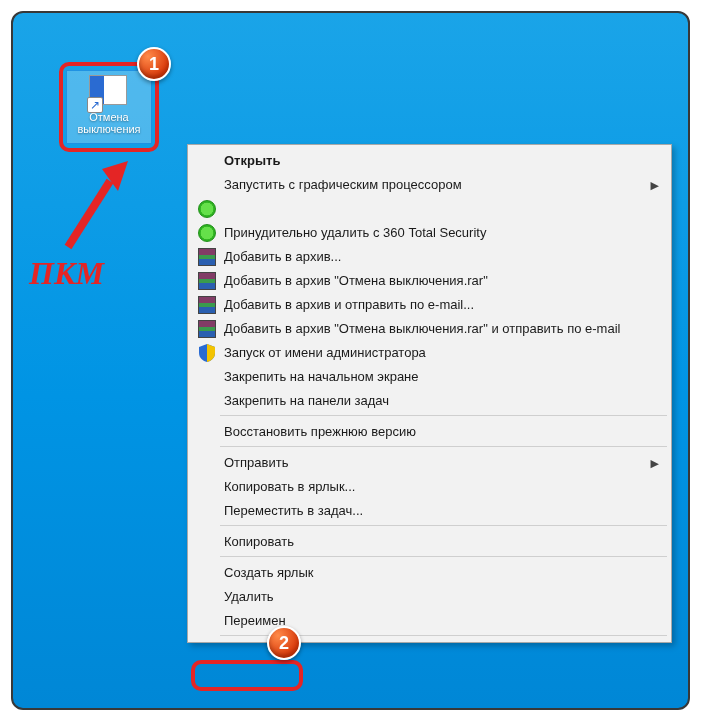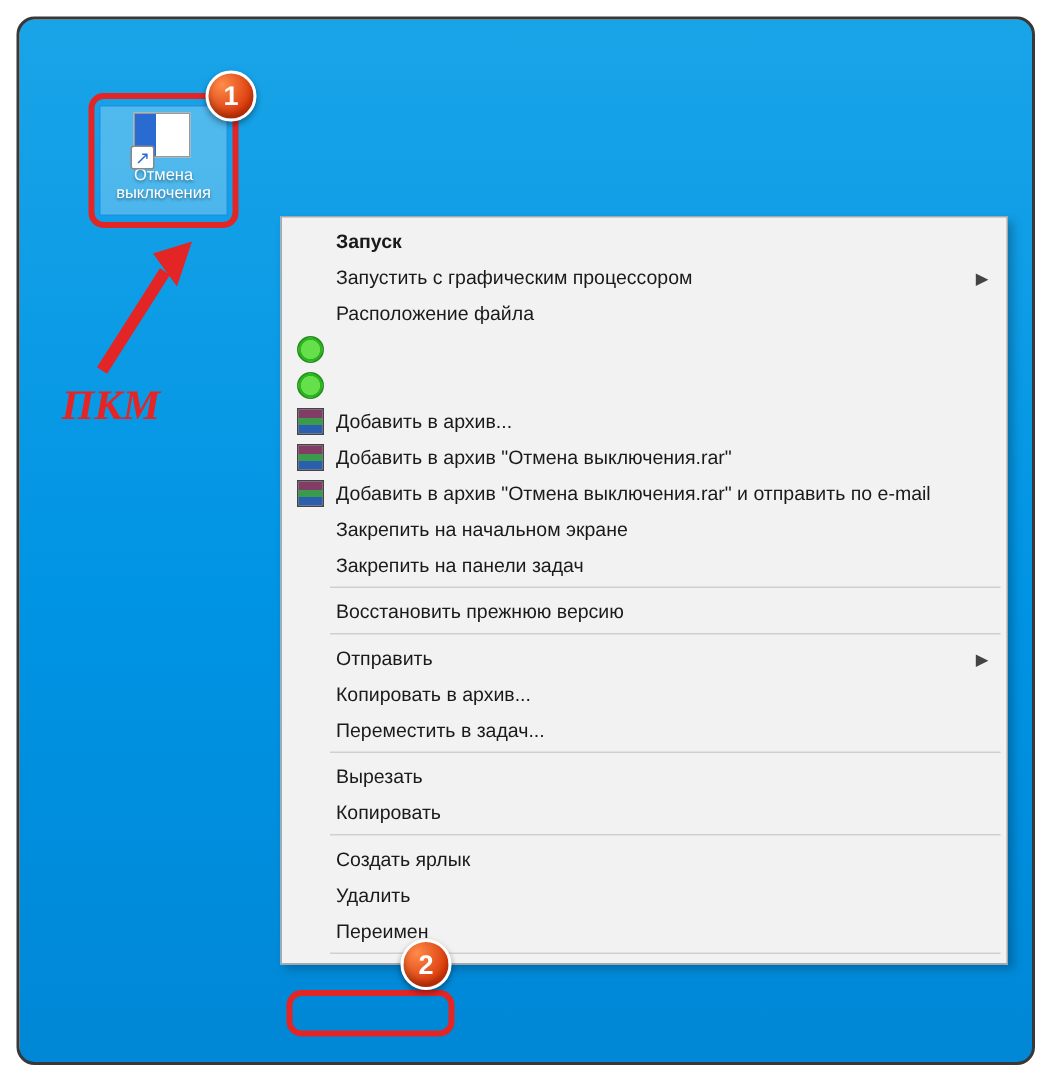--- a/index.html
+++ b/index.html
@@ -77,24 +77,24 @@
     box-shadow: 0 2px 4px rgba(0,0,0,0.4), inset 0 -3px 4px rgba(0,0,0,0.25);
     color: #fff; font-weight: bold; font-size: 18px;
     display: flex; align-items: center; justify-content: center;
   }
   .badge1 { left: 124px; top: 34px; }
   .badge2 { left: 254px; top: 613px; }
 
   
   .pkm-label {
     position: absolute;
-    left: 28px; top: 242px;
+    left: 16px; top: 242px;
     color: #e42525;
     font-weight: 700;
-    font-size: 28px;
+    font-size: 32px;
     font-style: italic;
     font-family: Georgia, 'Times New Roman', serif;
   }
   .pkm-arrow {
     position: absolute;
     left: 45px; top: 148px;
     width: 70px; height: 96px;
     pointer-events: none;
   }
 
@@ -161,72 +161,80 @@
 
   <svg class="pkm-arrow" viewBox="0 0 70 96">
     <defs></defs>
     <line x1="10" y1="86" x2="52" y2="20" stroke="#e42525" stroke-width="8"></line>
     <polygon points="44,8 70,0 60,30" fill="#e42525"></polygon>
   </svg>
   <div class="pkm-label">ПКМ</div>
 
   <div class="ctx" id="ctx">
       <div class="ctx-item bold">
-        <span>Запуск</span>
+        <span>Открыть</span>
       </div>
       <div class="ctx-item">
         <span>Запустить с графическим процессором</span>
         <span class="subarrow">▶</span>
       </div>
       <div class="ctx-item">
-        <span>Расположение файла</span>
-      </div>
-      <div class="ctx-item">
         <span class="mi-icon i360"></span>
       </div>
       <div class="ctx-item">
         <span class="mi-icon i360"></span>
+        <span>Принудительно удалить с  360 Total Security</span>
       </div>
       <div class="ctx-item">
         <span class="mi-icon irar"></span>
         <span>Добавить в архив...</span>
       </div>
       <div class="ctx-item">
         <span class="mi-icon irar"></span>
         <span>Добавить в архив "Отмена выключения.rar"</span>
       </div>
       <div class="ctx-item">
         <span class="mi-icon irar"></span>
+        <span>Добавить в архив и отправить по e-mail...</span>
+      </div>
+      <div class="ctx-item">
+        <span class="mi-icon irar"></span>
         <span>Добавить в архив "Отмена выключения.rar" и отправить по e-mail</span>
+      </div>
+      <div class="ctx-item">
+        <span class="mi-icon ishield">
+          <svg viewBox="0 0 16 18" width="16" height="18">
+            <path d="M8 0 L16 3 V9 C16 14 12 17 8 18 C4 17 0 14 0 9 V3 Z" fill="#2a6bd2"></path>
+            <path d="M8 0 L16 3 V9 C16 14 12 17 8 18 V0 Z" fill="#f3c300"></path>
+          </svg>
+        </span>
+        <span>Запуск от имени администратора</span>
       </div>
       <div class="ctx-item">
         <span>Закрепить на начальном экране</span>
       </div>
       <div class="ctx-item">
         <span>Закрепить на панели задач</span>
       </div>
       <div class="ctx-sep"></div>
       <div class="ctx-item">
         <span>Восстановить прежнюю версию</span>
       </div>
       <div class="ctx-sep"></div>
       <div class="ctx-item">
         <span>Отправить</span>
         <span class="subarrow">▶</span>
       </div>
       <div class="ctx-item">
-        <span>Копировать в архив...</span>
+        <span>Копировать в ярлык...</span>
       </div>
       <div class="ctx-item">
         <span>Переместить в задач...</span>
       </div>
       <div class="ctx-sep"></div>
-      <div class="ctx-item">
-        <span>Вырезать</span>
-      </div>
       <div class="ctx-item">
         <span>Копировать</span>
       </div>
       <div class="ctx-sep"></div>
       <div class="ctx-item">
         <span>Создать ярлык</span>
       </div>
       <div class="ctx-item">
         <span>Удалить</span>
       </div>

